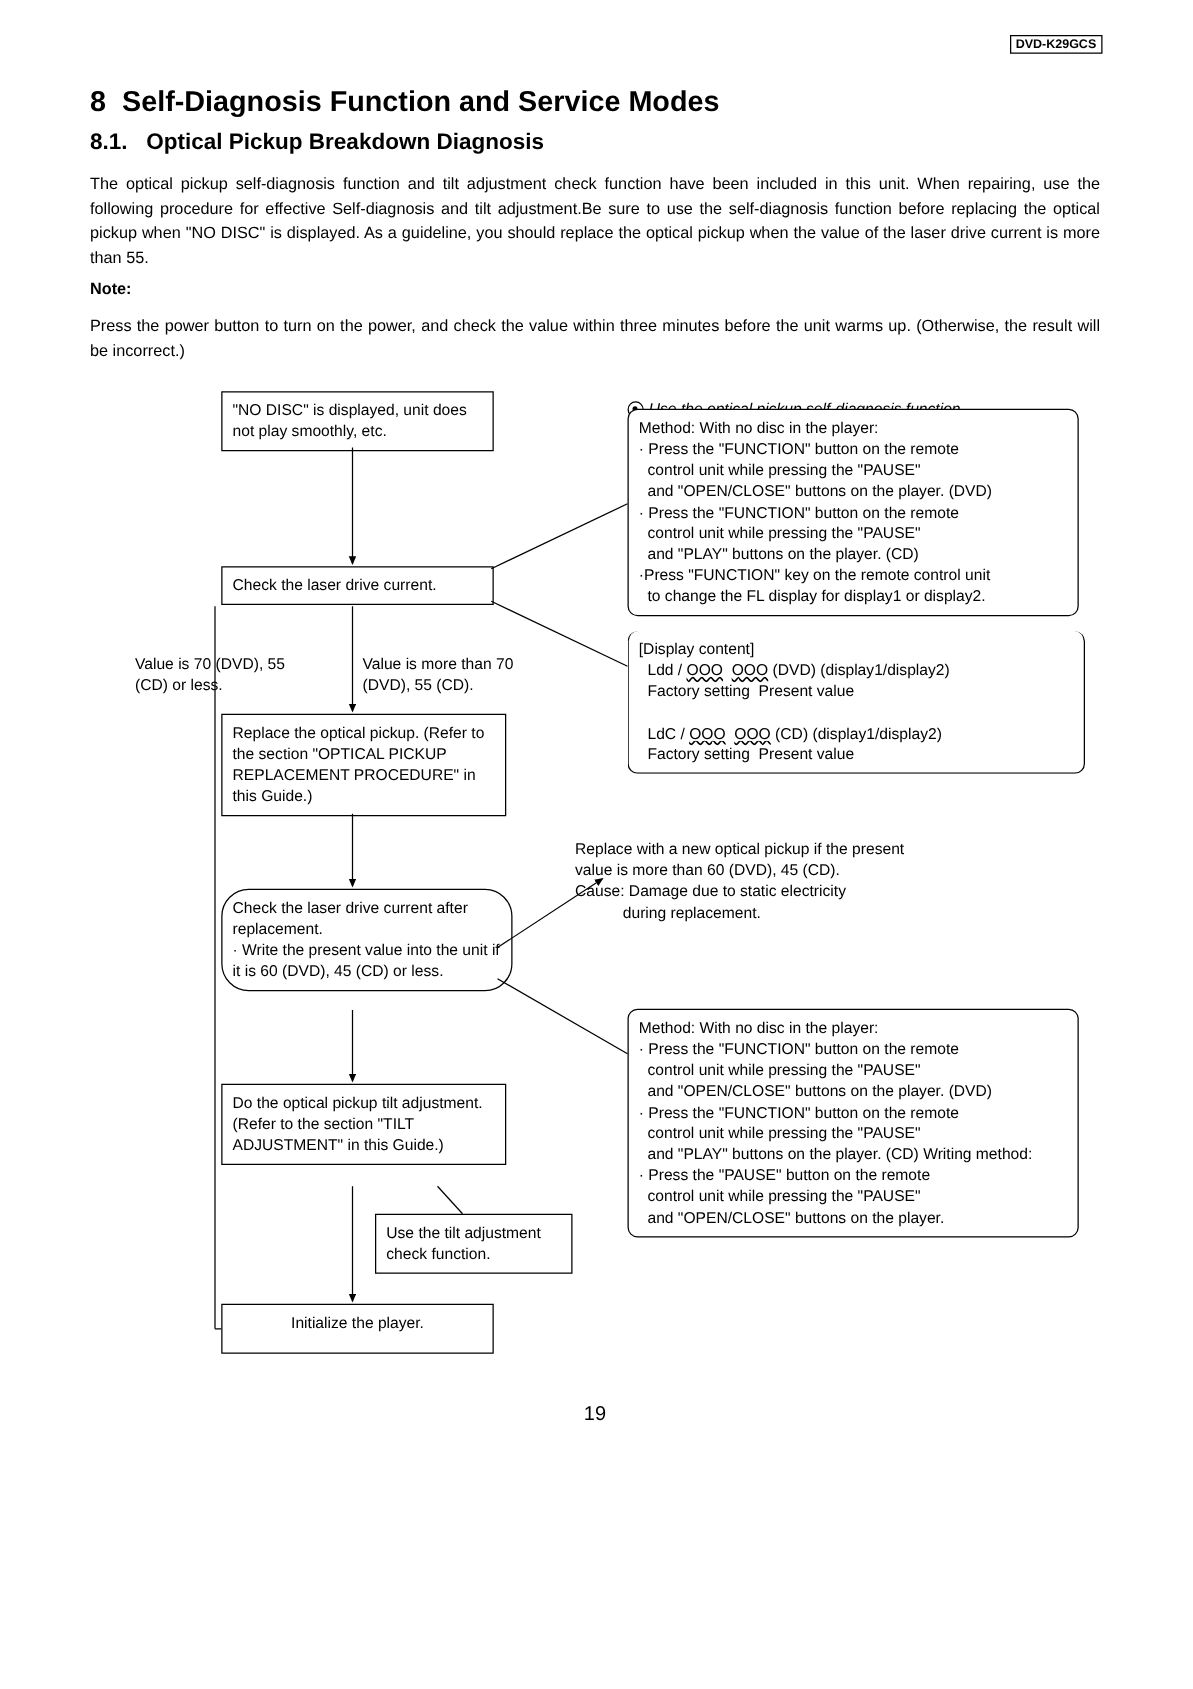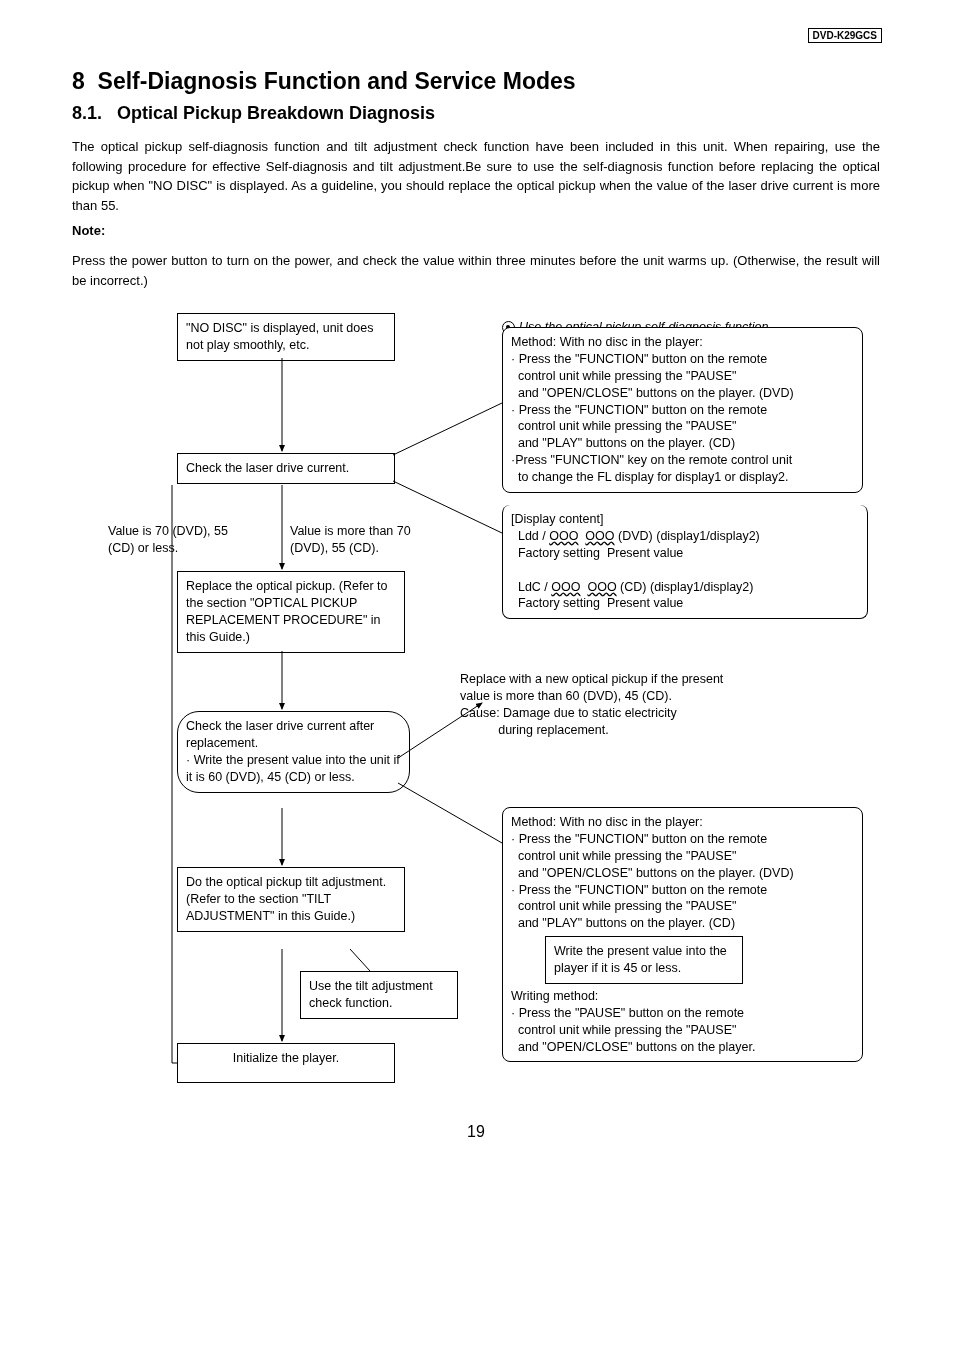--- a/index.html
+++ b/index.html
@@ -167,21 +167,20 @@
     </div>
 
     <div class="box round" style="left:430px; top:504px; width:343px;">
       <span>Method: With no disc in the player:</span><br>
       · <span>Press the "FUNCTION" button on the remote</span><br>
       &nbsp;&nbsp;<span>control unit while pressing the "PAUSE"</span><br>
       &nbsp;&nbsp;<span>and "OPEN/CLOSE" buttons on the player. (DVD)</span><br>
       · <span>Press the "FUNCTION" button on the remote</span><br>
       &nbsp;&nbsp;<span>control unit while pressing the "PAUSE"</span><br>
       &nbsp;&nbsp;<span>and "PLAY" buttons on the player. (CD)</span>
-      <div class="box" style="position:relative; margin:4px 0 4px 34px; width:180px;">Write the present value into the player if it is 45 or less.</div>
       <span>Writing method:</span><br>
       · <span>Press the "PAUSE" button on the remote</span><br>
       &nbsp;&nbsp;<span>control unit while pressing the "PAUSE"</span><br>
       &nbsp;&nbsp;<span>and "OPEN/CLOSE" buttons on the player.</span>
     </div>
 
     <svg class="lines">
       <defs>
         <marker id="arrow" markerWidth="8" markerHeight="8" refX="6" refY="3" orient="auto">
           <path d="M0,0 L7,3 L0,6 Z" fill="#000"></path>

